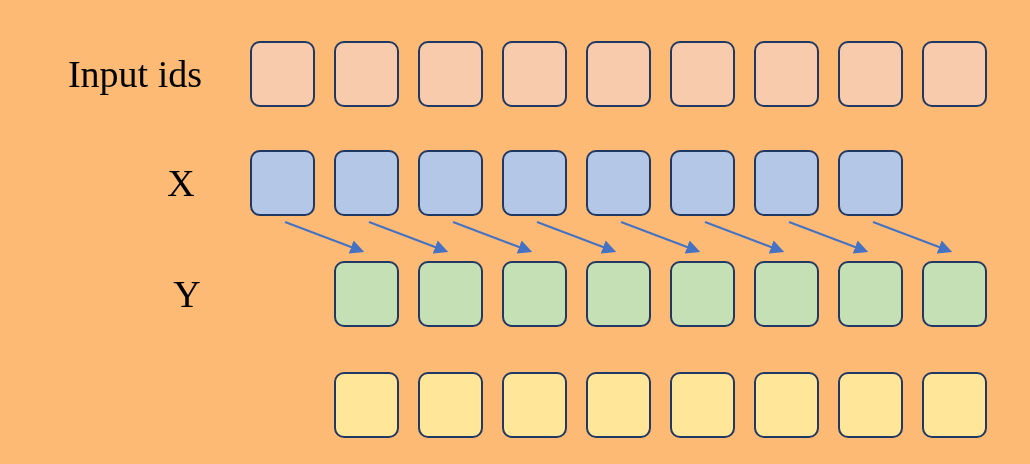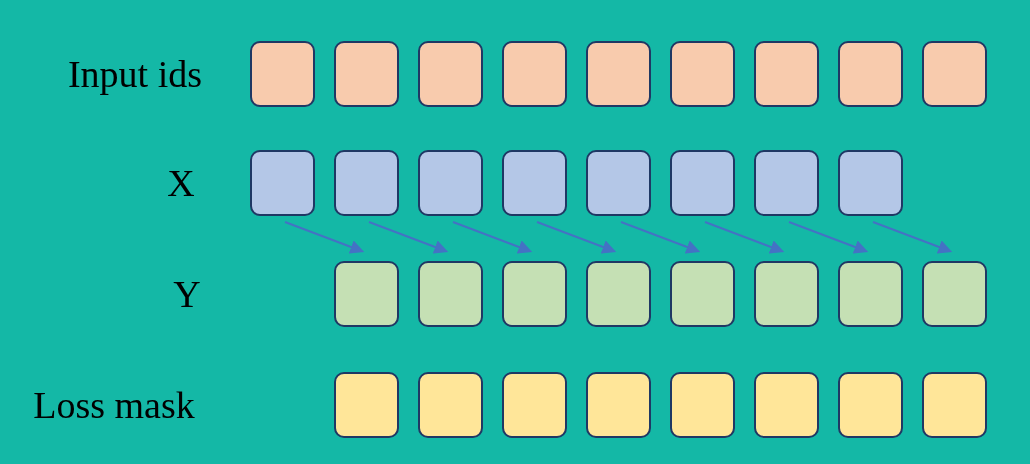--- a/index.html
+++ b/index.html
@@ -4,21 +4,21 @@
 <style>
   html, body { margin: 0; padding: 0; }
   body {
     font-family: "Liberation Serif", "DejaVu Serif", serif;
     background: #ffffff;
   }
   .canvas {
     position: relative;
     width: 1030px;
     height: 464px;
-    background: #14b8a6;
+    background: #fdba74;
     overflow: hidden;
   }
   .row-label {
     position: absolute;
     transform: translate(-50%, -50%);
     font-size: 38px;
     line-height: 1;
     color: #000000;
     white-space: nowrap;
   }
@@ -37,21 +37,20 @@
     pointer-events: none;
   }
 </style>
 </head>
 <body>
 
 <div class="canvas">
   <div class="row-label" style="left:135px; top:74px">Input ids</div>
   <div class="row-label" style="left:181px; top:183px">X</div>
   <div class="row-label" style="left:187px; top:294px">Y</div>
-  <div class="row-label" style="left:114px; top:405px">Loss mask</div>
 
   <svg id="arrow-layer" width="1030" height="464" viewBox="0 0 1030 464">
       <defs>
         <marker id="ah" viewBox="0 0 10 10" refX="6" refY="5" markerWidth="7" markerHeight="7" orient="auto-start-reverse">
           <path d="M0,0 L10,5 L0,10 z" fill="#4472C4"></path>
         </marker>
       </defs>
       <line x1="285" y1="222" x2="359" y2="250" stroke="#4472C4" stroke-width="2" marker-end="url(#ah)"></line>
       <line x1="369" y1="222" x2="443" y2="250" stroke="#4472C4" stroke-width="2" marker-end="url(#ah)"></line>
       <line x1="453" y1="222" x2="527" y2="250" stroke="#4472C4" stroke-width="2" marker-end="url(#ah)"></line>

